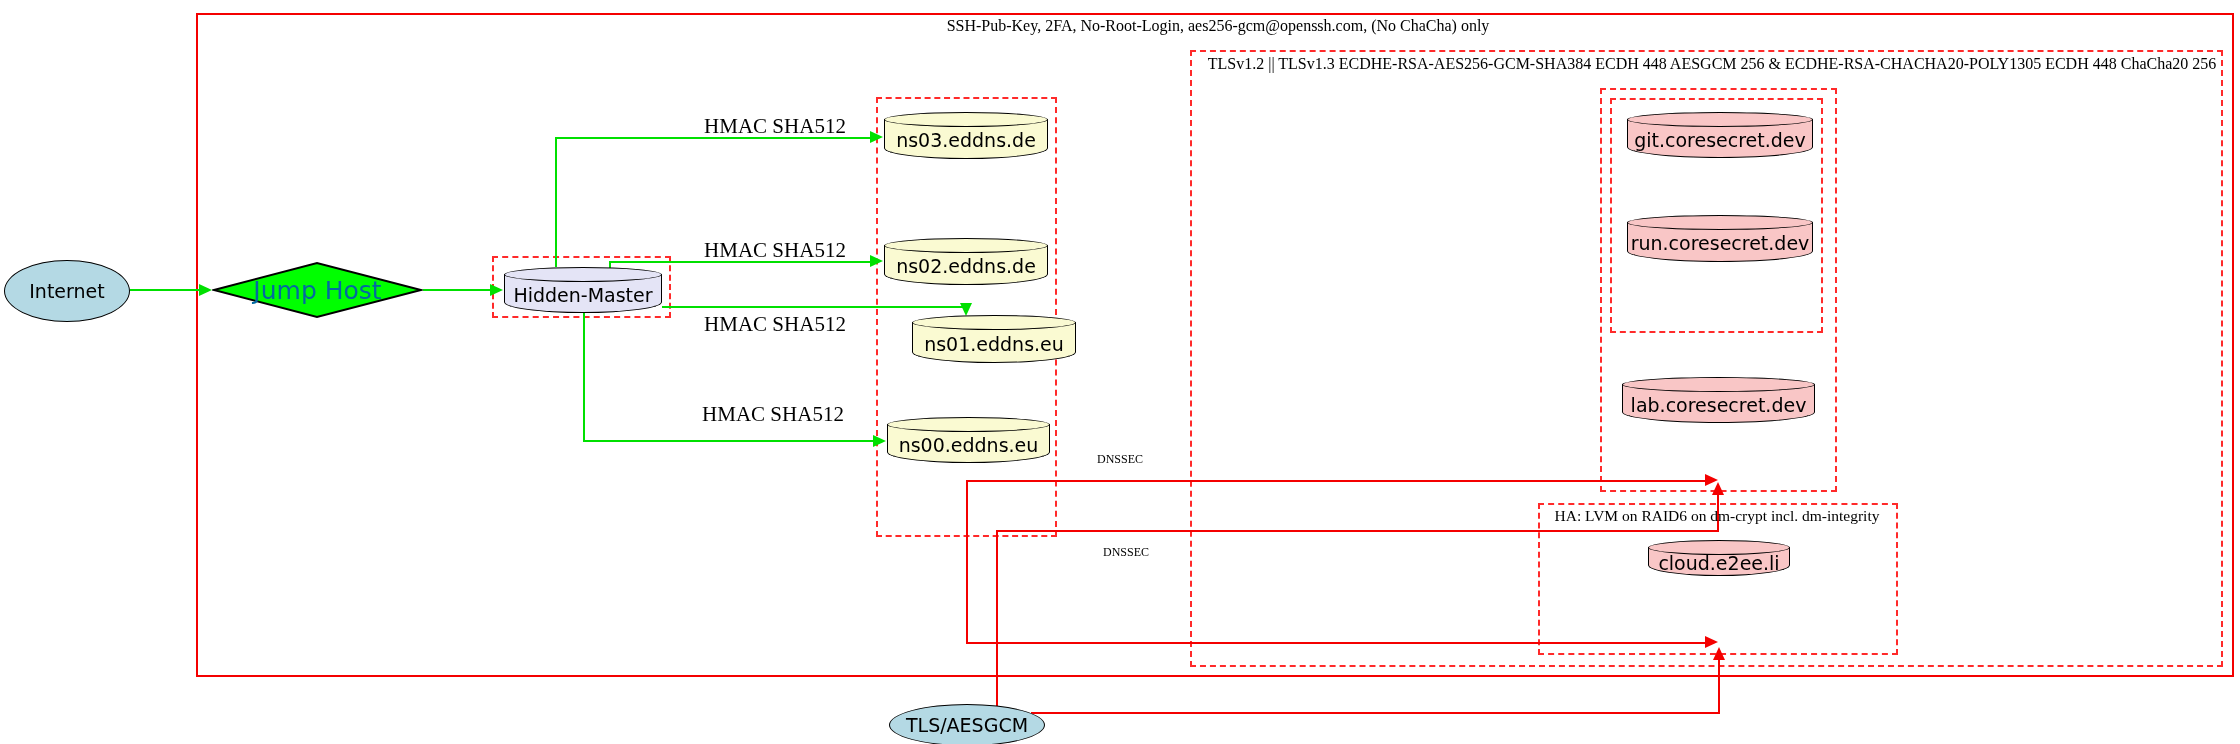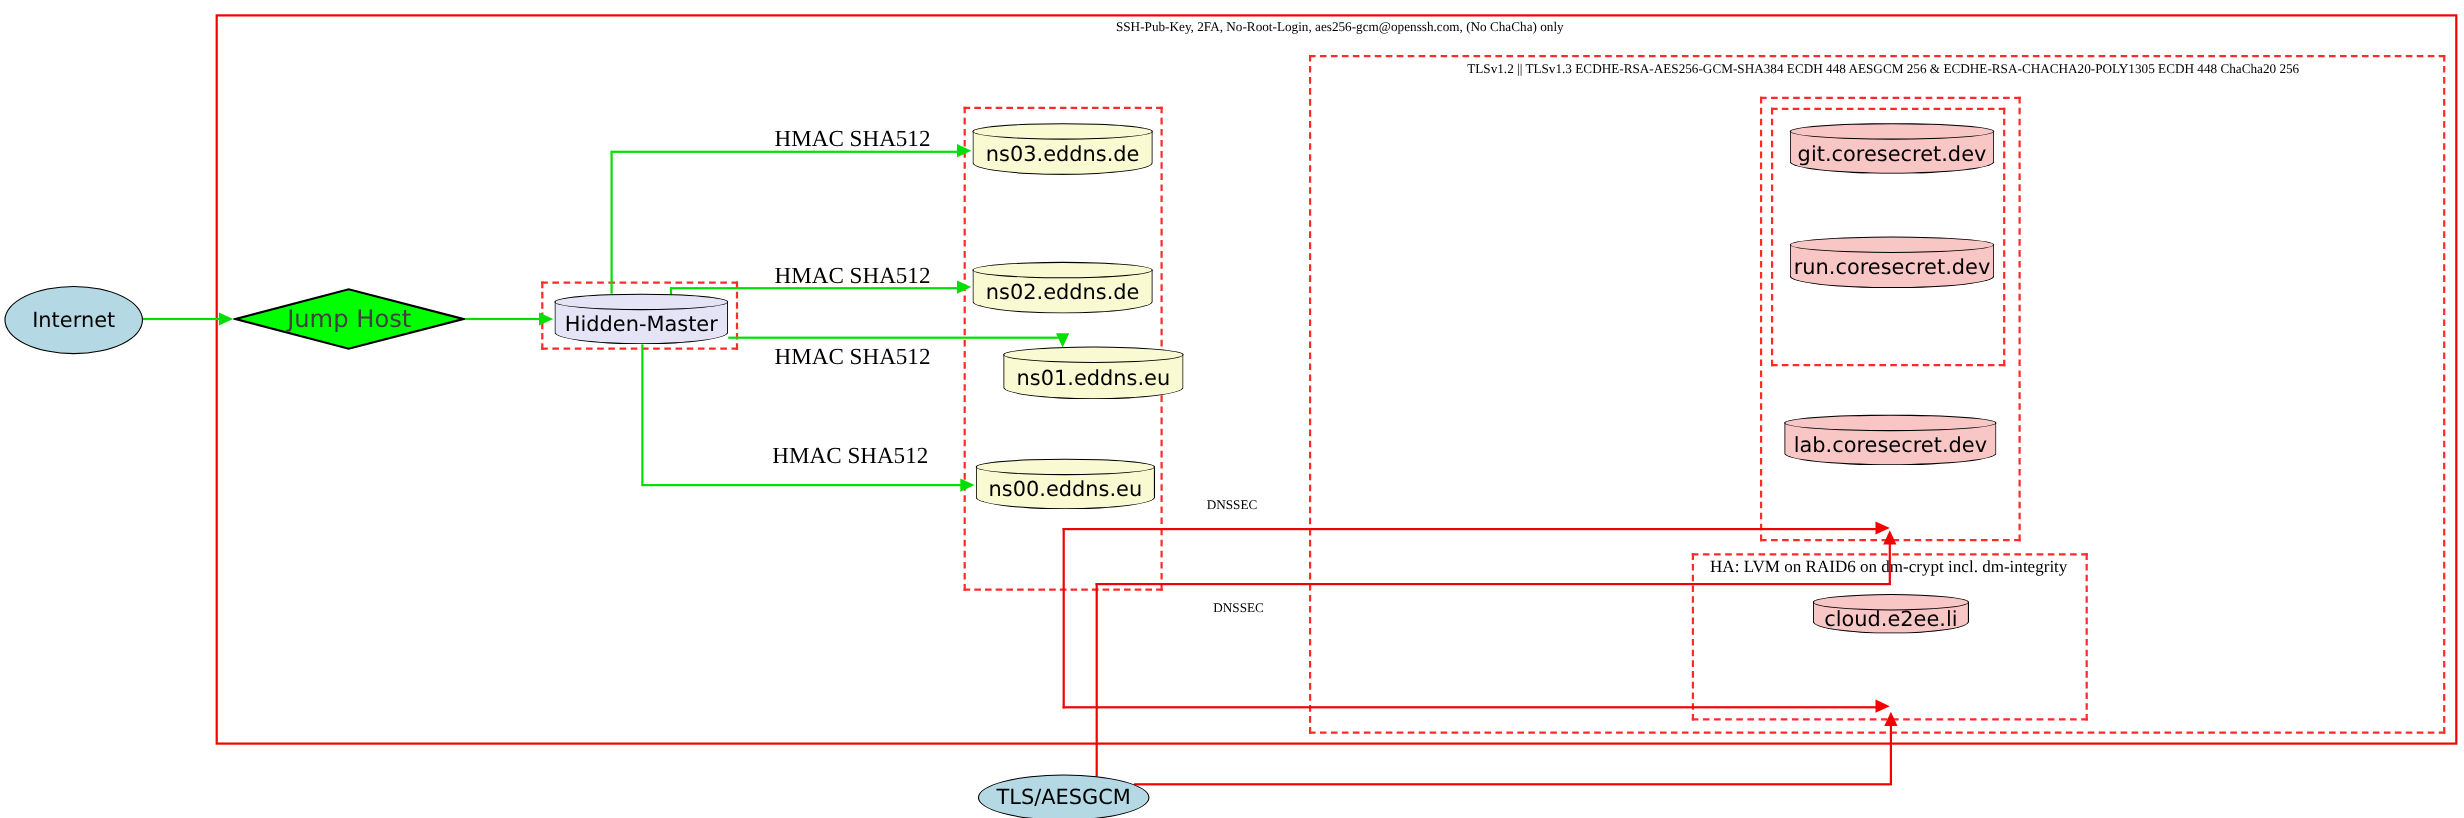--- a/index.html
+++ b/index.html
@@ -30,27 +30,27 @@
                border-radius:0 0 50% 50% / 0 0 11px 11px;box-sizing:border-box;}
   .cyl .c-top{position:absolute;left:0;right:0;top:0;height:15px;border:1.6px solid #000;border-radius:50%;
               box-sizing:border-box;}
   .cyl .c-label{position:absolute;left:0;right:0;top:9px;bottom:0;display:flex;align-items:center;
                 justify-content:center;font-size:19px;color:#000;white-space:nowrap;}
   .fill-yellow .c-body,.fill-yellow .c-top{background:#fafad2;}
   .fill-pink .c-body,.fill-pink .c-top{background:#f9c6c6;}
   .fill-lav .c-body,.fill-lav .c-top{background:#e4e4f6;}
   .diamond{position:absolute;}
   .diamond span{position:absolute;left:0;right:0;top:0;bottom:0;display:flex;align-items:center;
-                justify-content:center;font-size:22px;color:#404040;}
+                justify-content:center;font-size:25px;color:#0369a1;}
   
   .lbl{position:absolute;transform:translateX(-50%);white-space:nowrap;color:#000;
        font-family:"Liberation Serif","DejaVu Serif",serif;}
   .lbl-edge{font-size:21px;}
   .lbl-dnssec{font-size:12px;}
-  .lbl-cluster{font-size:12px;}
+  .lbl-cluster{font-size:16px;}
 </style>
 </head>
 <body>
 
 <div id="canvas">
 
   <div class="box solid-red" style="left:196px;top:13px;width:2038px;height:664px;"></div>
   <div class="box dash-red" style="left:1190px;top:50px;width:1033px;height:617px;"></div>
   <div class="box dash-red" style="left:876px;top:97px;width:181px;height:440px;"></div>
   <div class="box dash-red" style="left:1600px;top:88px;width:237px;height:404px;"></div>

